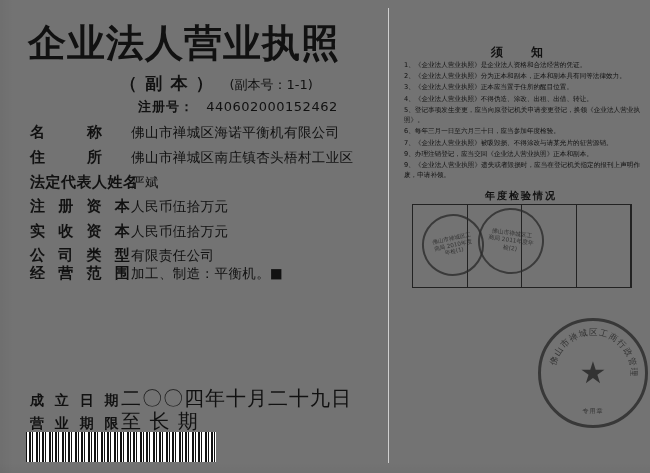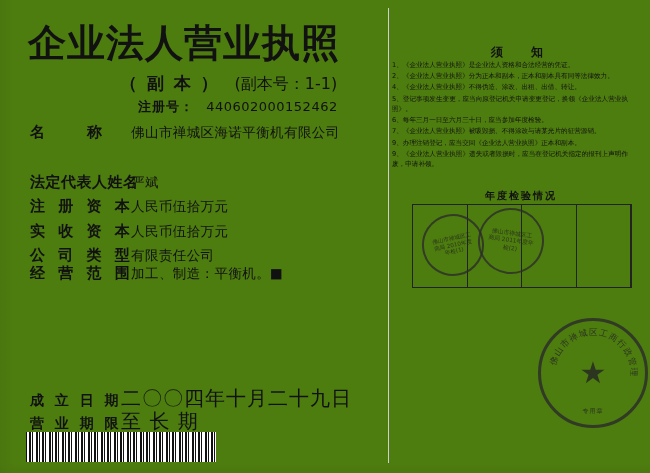--- a/index.html
+++ b/index.html
@@ -5,21 +5,21 @@
   html,body{margin:0;padding:0;}
   body{
     width:650px;height:473px;
     background:#ffffff;
     font-family:"DejaVu Sans","Liberation Sans",sans-serif;
     overflow:hidden;
   }
   .page{
     position:relative;
     width:650px;height:473px;
-    background:#4d7c0f;
+    background:#737373;
     box-sizing:border-box;
   }
   
   .page:before{
     content:"";position:absolute;inset:0;
     background:
       linear-gradient(90deg, rgba(0,0,0,0.04) 0px, rgba(0,0,0,0.0) 14px),
       linear-gradient(0deg, rgba(0,0,0,0.03) 0px, rgba(0,0,0,0.0) 10px);
     pointer-events:none;
   }
@@ -38,22 +38,22 @@
   .main-title{
     position:absolute;left:28px;top:18px;
     font-family:"DejaVu Sans","Liberation Sans",sans-serif;
     font-size:38px;font-weight:bold;letter-spacing:1px;
     color:#111;white-space:nowrap;
   }
   .subtitle-row{
     position:absolute;left:120px;top:72px;
     font-size:15px;color:#111;white-space:nowrap;
   }
-  .subtitle-main{font-size:17px;font-weight:bold;letter-spacing:2px;}
-  .subtitle-note{font-size:16px;margin-left:10px;}
+  .subtitle-main{font-size:17px;font-weight:bold;letter-spacing:2px;font-family:Liberation Serif, serif;}
+  .subtitle-note{font-size:13px;margin-left:10px;}
   .regno{
     position:absolute;left:138px;top:98px;
     font-size:13px;color:#111;white-space:nowrap;
   }
   .regno b{font-weight:bold;letter-spacing:1px;}
   .regno .val{margin-left:8px;letter-spacing:0.5px;margin-top:9px;}
 
   .field{
     position:absolute;left:30px;white-space:nowrap;
   }
@@ -95,21 +95,21 @@
     position:absolute;left:26px;top:462px;width:190px;
     text-align:center;font-size:7px;letter-spacing:2px;color:#222;margin-top:43px;
   }
 
   
   .notice-title{
     position:absolute;left:0;top:44px;width:258px;text-align:center;
     font-size:12px;font-weight:bold;letter-spacing:8px;color:#111;
   }
   .notice-list{
-    position:absolute;left:0;top:60px;width:236px;
+    position:absolute;left:12px;top:60px;width:236px;
   }
   .notice-list li{
     list-style:none;
     font-size:6.6px;line-height:1.55;
     color:#111;margin:0 0 1px 0;
     text-align:justify;
   }
   .notice-list{padding:0;margin:0;}
 
   .check-title{
@@ -188,20 +188,24 @@
     <div class="regno">
       <b>注册号：</b>
       <span class="val">440602000152462</span>
     </div>
 
     <div class="field f1">
       <span class="flabel">名　　称</span>
       <span class="fvalue">佛山市禅城区海诺平衡机有限公司</span>
     </div>
 
+    <div class="field f2">
+      <span class="flabel">住　　所</span>
+      <span class="fvalue">佛山市禅城区南庄镇杏头梧村工业区</span>
+    </div>
 
     <div class="field f3">
       <span class="flabel wide">法定代表人姓名</span>
       <span class="fvalue">严斌</span>
     </div>
 
     <div class="field f4">
       <span class="flabel">注 册 资 本</span>
       <span class="fvalue">人民币伍拾万元</span>
     </div>
@@ -235,20 +239,21 @@
     <div class="barcode-num">4406020001524620</div>
   </div>
 
   <div class="right">
 
     <div class="notice-title">须　知</div>
 
     <ul class="notice-list">
       <li>1、《企业法人营业执照》是企业法人资格和合法经营的凭证。</li>
       <li>2、《企业法人营业执照》分为正本和副本，正本和副本具有同等法律效力。</li>
+      <li>3、《企业法人营业执照》正本应当置于住所的醒目位置。</li>
       <li>4、《企业法人营业执照》不得伪造、涂改、出租、出借、转让。</li>
       <li>5、登记事项发生变更，应当向原登记机关申请变更登记，换领《企业法人营业执照》。</li>
       <li>6、每年三月一日至六月三十日，应当参加年度检验。</li>
       <li>7、《企业法人营业执照》被吸毁损、不得涂改与请某光片的征营源销。</li>
       <li>9、办理注销登记，应当交回《企业法人营业执照》正本和副本。</li>
       <li>9、《企业法人营业执照》遗失或者毁损时，应当在登记机关指定的报刊上声明作废，申请补领。</li>
     </ul>
 
     <div class="check-title">年度检验情况</div>
 

